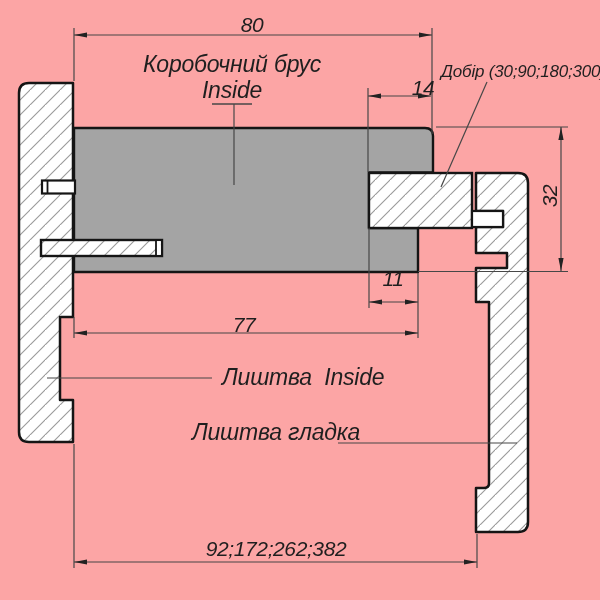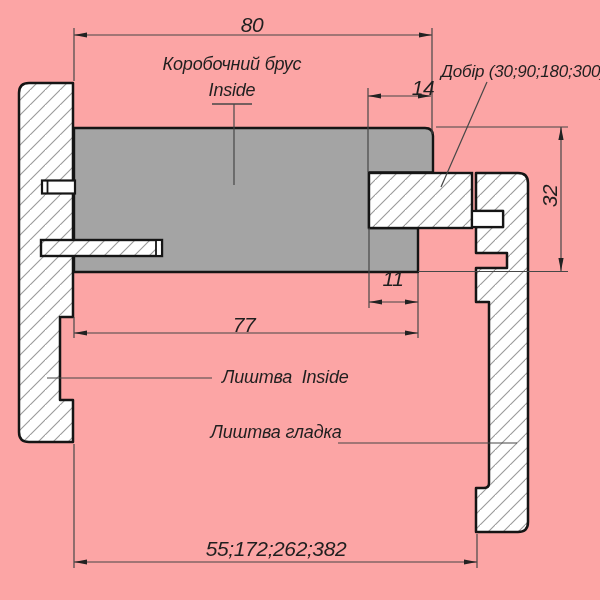--- a/index.html
+++ b/index.html
@@ -7,21 +7,21 @@
     position:relative;width:600px;height:600px;background:#fca5a5;
     font-family:"Liberation Sans",sans-serif;overflow:hidden;
   }
   .canvas svg{position:absolute;left:0;top:0;}
   .lbl{
     position:absolute;color:#1f1f1f;font-style:italic;white-space:pre;
     transform:translate(-50%,-50%);letter-spacing:-0.2px;line-height:1;
   }
   .lbl.left{transform:translate(0,-50%);}
   .lbl.dim{font-size:21px;letter-spacing:-0.4px;}
-  .lbl.note{font-size:18px;}
+  .lbl.note{font-size:23px;}
   .lbl.note-sm{font-size:17px;}
   .lbl.rot{transform:translate(-50%,-50%) rotate(-90deg);}
 </style>
 </head>
 <body>
 
 <div class="canvas">
 
   <svg width="600" height="600" viewBox="0 0 600 600">
     <defs>
@@ -102,15 +102,15 @@
   <div class="lbl dim" style="left:252px;top:24px;">80</div>
   <div class="lbl note" style="left:232px;top:64px;">Коробочний брус</div>
   <div class="lbl note" style="left:232px;top:90px;">Inside</div>
   <div class="lbl note-sm left" style="left:441px;top:71px;">Добір (30;90;180;300)</div>
   <div class="lbl dim" style="left:399px;top:87px;margin-left:24px;">14</div>
   <div class="lbl dim rot" style="left:549px;top:196px;">32</div>
   <div class="lbl dim" style="left:393px;top:278px;font-style:italic;">11</div>
   <div class="lbl dim" style="left:244px;top:324px;">77</div>
   <div class="lbl note" style="left:276px;top:432px;">Лиштва гладка</div>
   <div class="lbl note left" style="left:222px;top:377px;">Лиштва  Inside</div>
-  <div class="lbl dim" style="left:276px;top:548px;">55;172;262;382</div>
+  <div class="lbl dim" style="left:276px;top:548px;">92;172;262;382</div>
 
 </div>
 
 </body></html>

